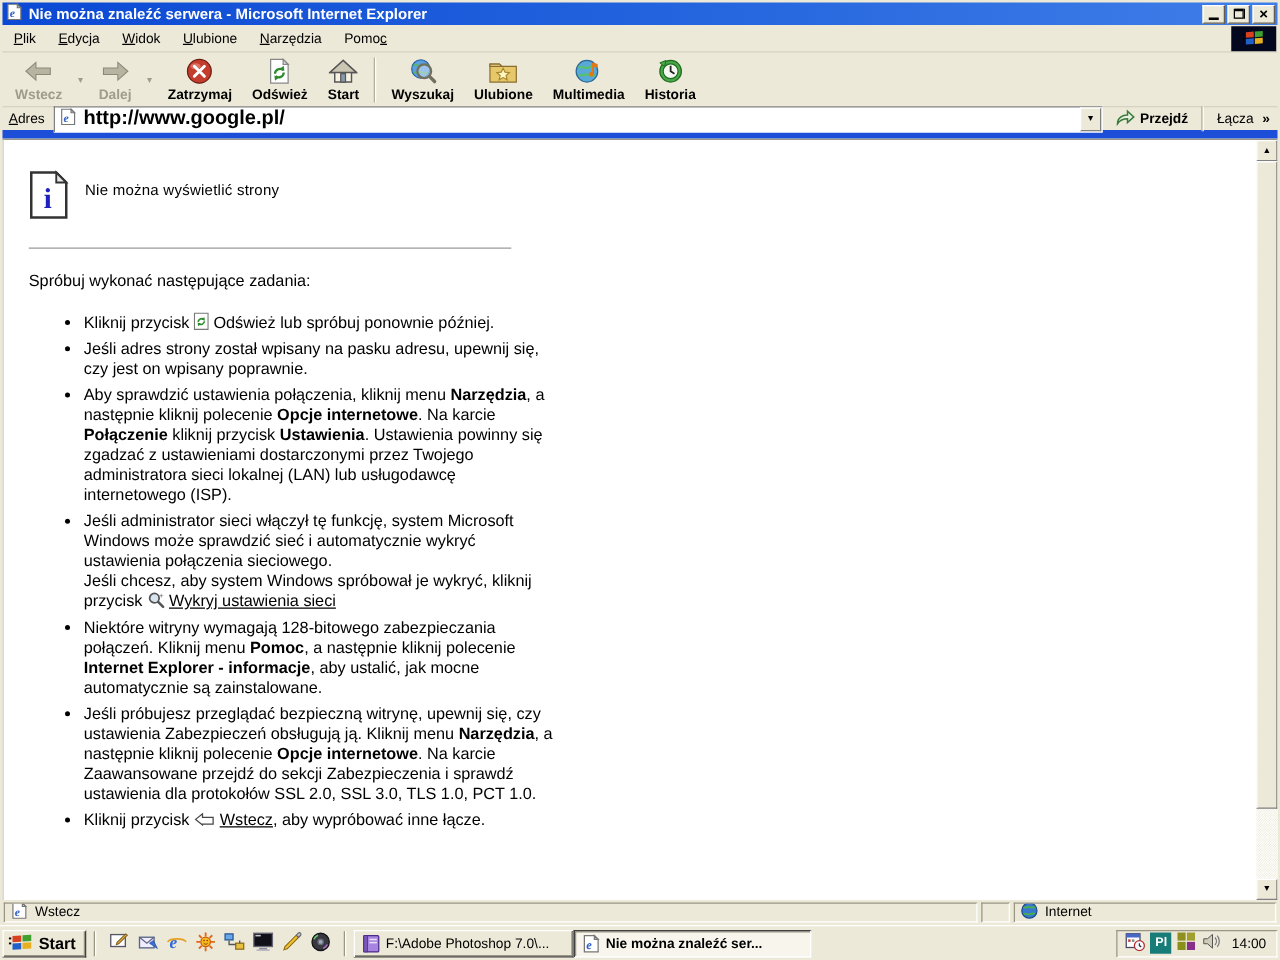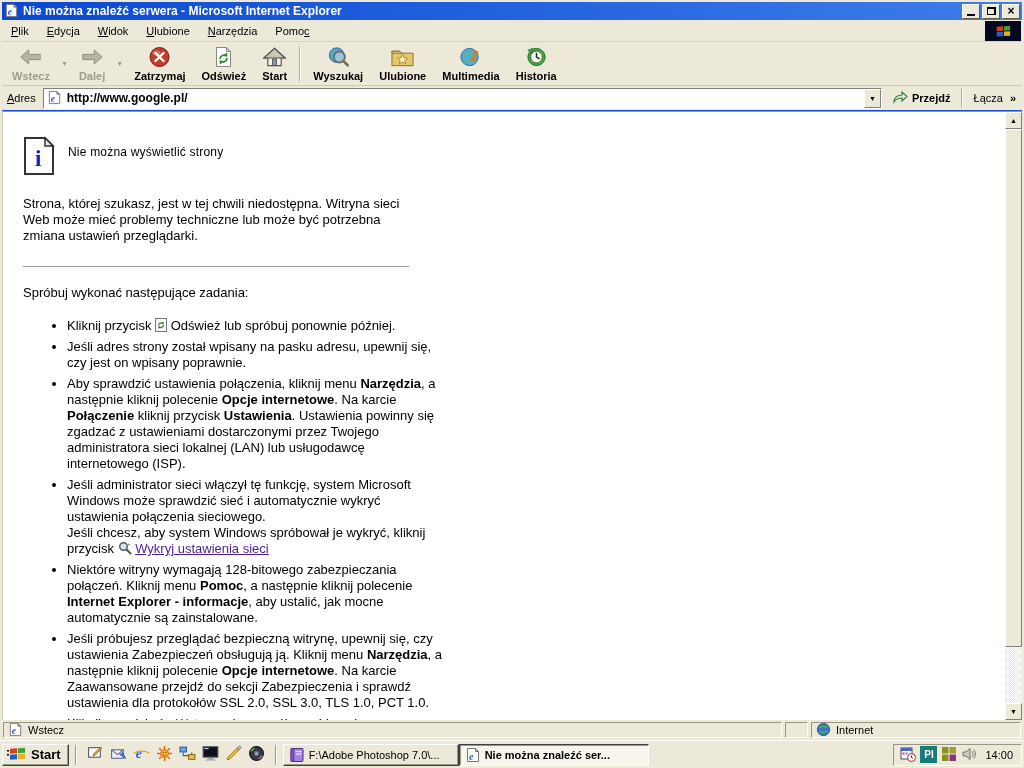--- a/index.html
+++ b/index.html
@@ -41,44 +41,44 @@
   .toolbar{height:44px;flex:none;display:flex;align-items:center;padding:1px 2px;border-bottom:1px solid #cfcbbb;background:#ece9d8;}
   .tb-group{display:flex;align-items:center;}
   .tb-btn{display:flex;flex-direction:column;align-items:center;justify-content:center;height:40px;padding:2px 8px 1px;background:transparent;border:none;font-family:inherit;font-size:11px;font-weight:bold;color:#000;cursor:default;}
   .tb-btn .tb-label{margin-top:2px;white-space:nowrap;}
   .tb-btn.disabled{color:#a09c8c;}
   .tb-drop{width:13px;height:40px;display:flex;align-items:center;justify-content:center;font-size:8px;color:#333;}
   .tb-drop.disabled{color:#a09c8c;}
   .tb-sep{width:0;height:36px;border-left:1px solid #b4b0a0;border-right:1px solid #fff;margin:0 4px;}
 
   
-  .addressbar{height:25px;flex:none;display:flex;align-items:center;padding:2px 3px;gap:5px;background:#ece9d8;border-bottom:1px solid #1d4ed8;}
+  .addressbar{height:25px;flex:none;display:flex;align-items:center;padding:2px 3px;gap:5px;background:#ece9d8;border-bottom:7px solid #1d4ed8;}
   .addr-label{padding:0 2px;font-size:11px;}
   .addr-label u{text-decoration:underline;}
   .addr-input{flex:1;height:21px;background:#fff;border:1px solid;border-color:#808080 #fff #fff #808080;display:flex;align-items:center;padding-left:3px;}
-  .url{flex:1;font-size:12px;font-weight:bold;margin-left:5px;white-space:nowrap;overflow:hidden;}
+  .url{flex:1;font-size:16px;font-weight:bold;margin-left:5px;white-space:nowrap;overflow:hidden;}
   .addr-drop{width:17px;height:19px;background:#ece9d8;border:1px solid;border-color:#fff #808080 #808080 #fff;font-size:7px;display:flex;align-items:center;justify-content:center;padding:0;}
   .vsep{width:0;height:20px;border-left:1px solid #b4b0a0;border-right:1px solid #fff;}
   .go-btn{display:flex;align-items:center;gap:4px;font-family:inherit;font-weight:bold;font-size:11px;padding:0 5px;background:transparent;border:none;cursor:default;}
   .go-btn .svgicon{width:16px;height:14px;}
   .links{display:flex;align-items:center;gap:7px;font-size:11px;padding:0 3px 0 6px;}
   .chevron{font-weight:bold;font-size:11px;}
 
   
   .content{flex:1;display:flex;background:#fff;overflow:hidden;border-top:1px solid #9a9684;border-left:1px solid #cfcbbb;}
   .doc{width:440px;padding:24px 0 0 20px;font-size:13px;line-height:16px;}
   .head-row{display:flex;align-items:flex-start;gap:13px;margin-bottom:20px;}
   .head-row h1{font-size:12px;font-weight:400;padding-top:8px;letter-spacing:.2px;white-space:nowrap;}
   .doc p.intro{width:402px;}
   .doc hr{border:none;border-top:1px solid #9a9a9a;margin:22px 0 18px;width:386px;}
   .doc .tasks{margin-bottom:14px;}
   .doc ul{margin-top:17px;padding-left:44px;width:420px;}
   .doc li{margin-bottom:5px;}
   .doc b{font-weight:bold;}
-  a.redlink{color:#4c1d95;text-decoration:underline;}
+  a.redlink{color:#000000;text-decoration:underline;}
 
   
   .scrollbar{width:17px;margin-left:auto;display:flex;flex-direction:column;flex:none;}
   .sb-btn{height:17px;flex:none;background:#ece9d8;border:1px solid;border-color:#fff #808080 #808080 #fff;display:flex;align-items:center;justify-content:center;font-size:7px;color:#000;}
   .sb-track{flex:1;position:relative;background:#fff;background-image:linear-gradient(45deg,#ece9d8 25%,transparent 25%,transparent 75%,#ece9d8 75%),linear-gradient(45deg,#ece9d8 25%,transparent 25%,transparent 75%,#ece9d8 75%);background-size:2px 2px;background-position:0 0,1px 1px;}
   .sb-thumb{position:absolute;top:0;left:0;right:0;height:518px;background:#ece9d8;border:1px solid;border-color:#fff #808080 #808080 #fff;}
 
   
   .statusbar{height:18px;flex:none;display:flex;gap:3px;padding:2px 1px 0;background:#ece9d8;}
   .pane{border:1px solid;border-color:#9a9684 #fff #fff #9a9684;display:flex;align-items:center;padding:0 4px;gap:5px;font-size:11px;overflow:hidden;}
@@ -295,21 +295,20 @@
       <div class="head-row">
         <span class="svgicon sz-info" id="info-icon">
             <svg viewBox="0 0 32 40">
               <path d="M2 2h20l8 8v28H2z" fill="#fff" stroke="#333" stroke-width="2"></path>
               <path d="M22 2l8 8h-8z" fill="#e8e8e8" stroke="#333" stroke-width="1.5"></path>
               <text x="12" y="30" font-size="23" font-weight="bold" fill="#2020c0" font-family="Liberation Serif,serif">i</text>
             </svg>
           </span>
         <h1>Nie można wyświetlić strony</h1>
       </div>
-      <p class="intro">Strona, której szukasz, jest w tej chwili niedostępna. Witryna sieci Web może mieć problemy techniczne lub może być potrzebna zmiana ustawień przeglądarki.</p>
       <hr>
       <p class="tasks">Spróbuj wykonać następujące zadania:</p>
       <ul id="bullets">
           <li><span>Kliknij przycisk </span><span class="svgicon ii ii-refresh-small-icon"><svg viewBox="0 0 12 14">
                 <rect x="0.5" y="0.5" width="11" height="13" fill="#fff" stroke="#777"></rect>
                 <path d="M3.5 7.5a2.8 2.8 0 0 1 4.5-2" fill="none" stroke="#2e8b2e" stroke-width="1.3"></path>
                 <path d="M8.5 3.5l.4 3-2.8-1z" fill="#2e8b2e"></path>
                 <path d="M8.5 7a2.8 2.8 0 0 1-4.5 2" fill="none" stroke="#2e8b2e" stroke-width="1.3"></path>
                 <path d="M3.5 11l-.4-3 2.8 1z" fill="#2e8b2e"></path>
               </svg></span><span> Odśwież lub spróbuj ponownie później.</span></li>

